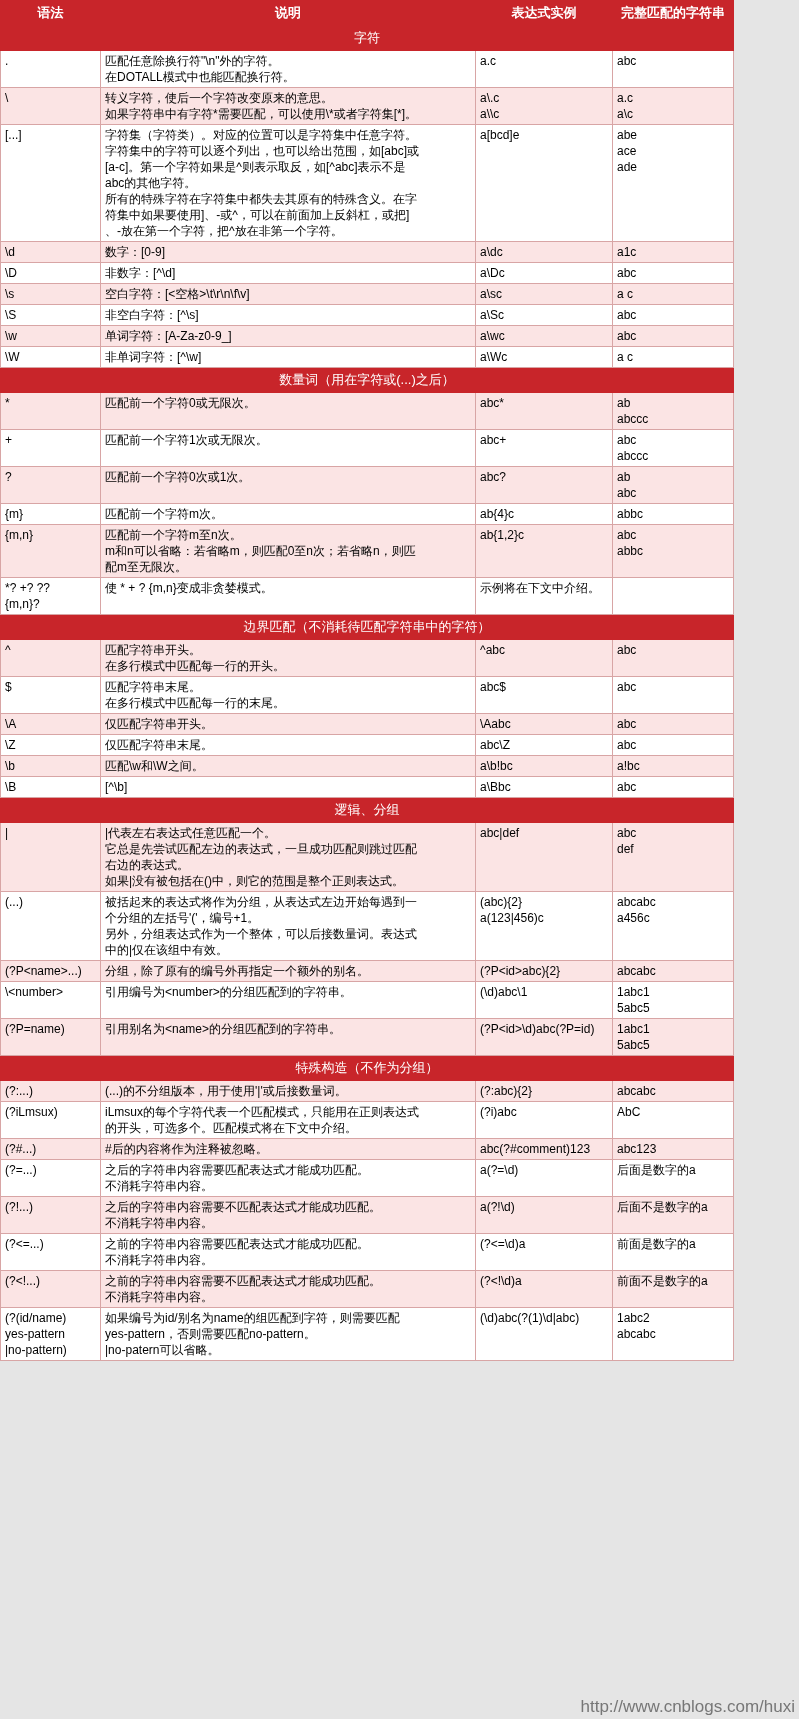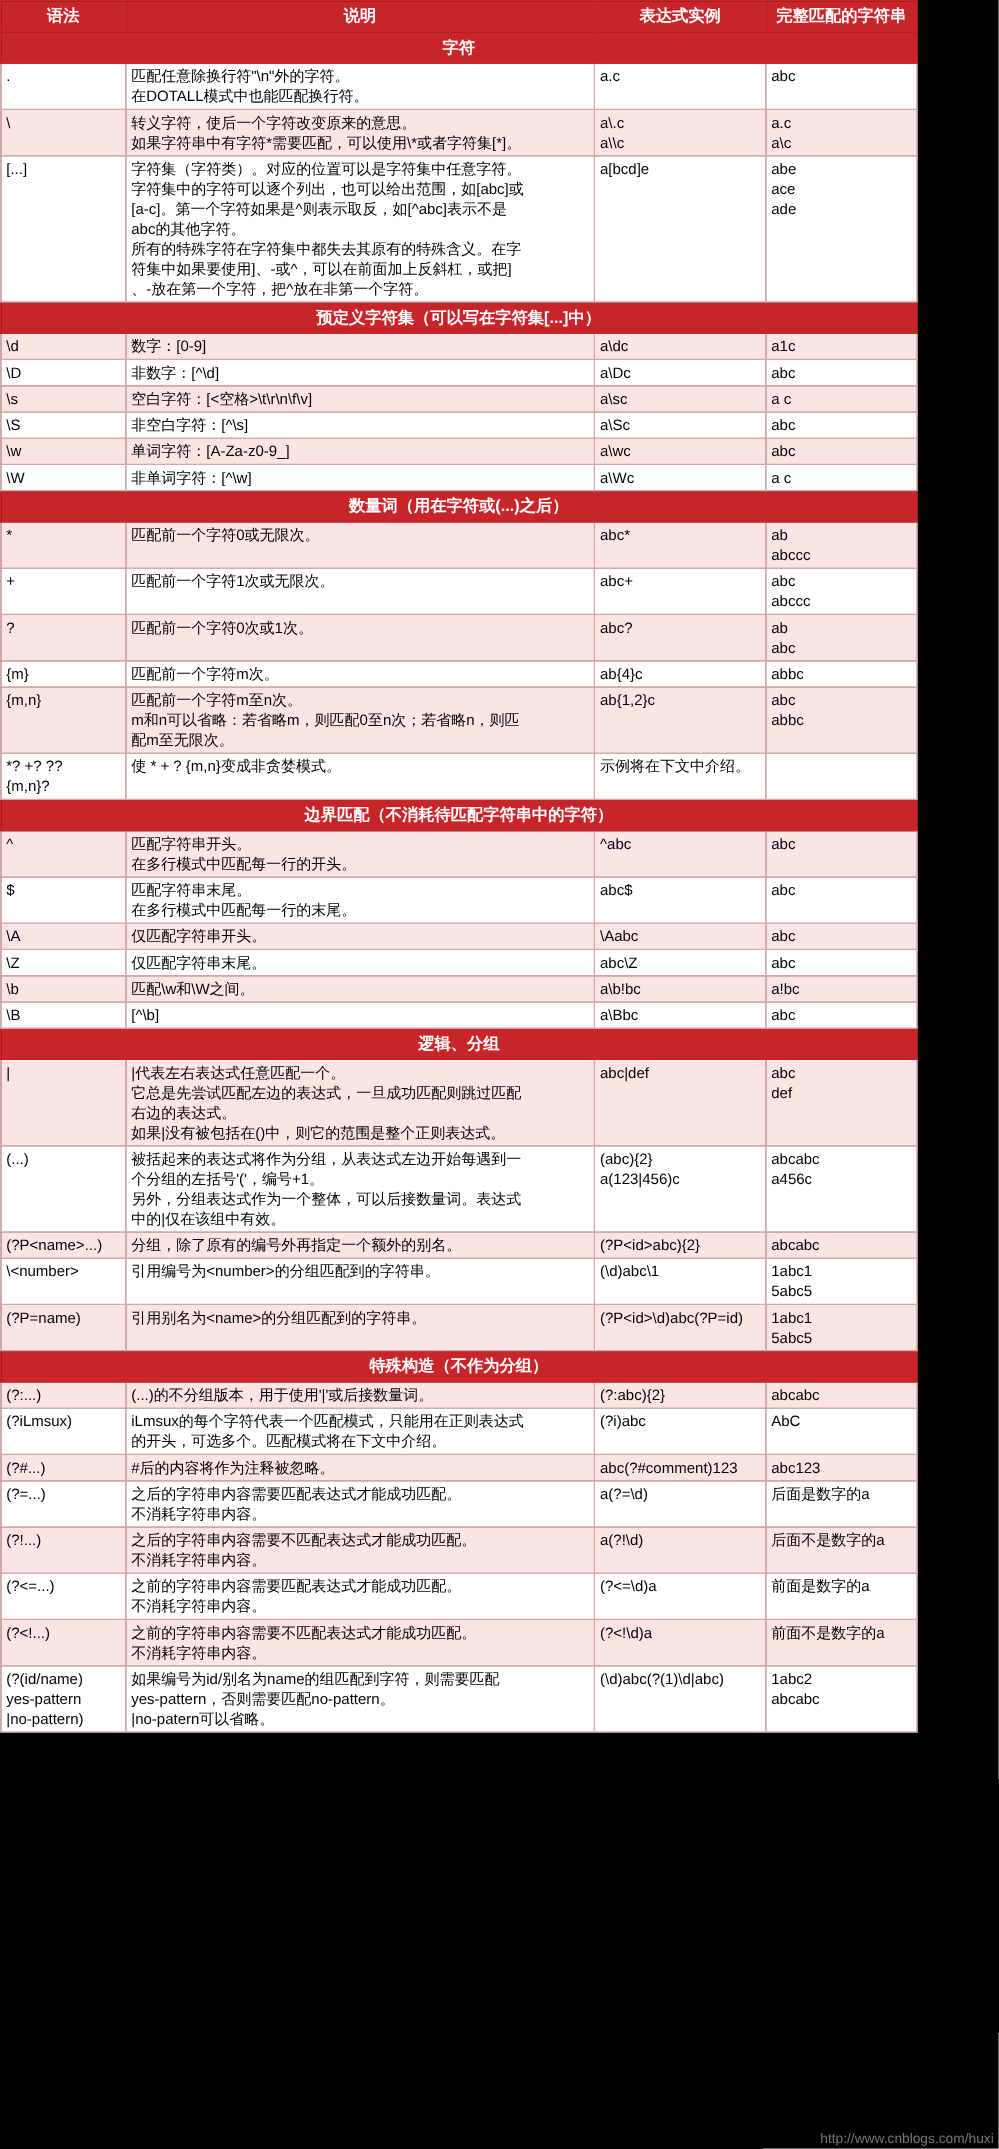--- a/index.html
+++ b/index.html
@@ -1,32 +1,32 @@
 <!DOCTYPE html>
 <html><head>
 <meta charset="utf-8">
 <style>
   html,body{margin:0;padding:0;background:#ffffff;}
   body{font-family:"Liberation Sans","DejaVu Sans",sans-serif;}
-  #page{width:799px;min-height:1719px;position:relative;background:#000000;}
+  #page{width:799px;min-height:1719px;position:relative;background:#e5e5e5;}
   table{border-collapse:collapse;width:733px;margin:0;table-layout:fixed;}
   col.c0{width:100px;}
   col.c1{width:375px;}
   col.c2{width:137px;}
   col.c3{width:121px;}
   th,td{border:1px solid #d8a5a5;vertical-align:top;padding:2px 4px;font-size:12px;line-height:16px;color:#000;}
   thead th{background:#c8252a;color:#ffffff;font-weight:bold;text-align:center;border:1px solid #c8252a;padding:4px 2px;font-size:13px;}
-  tr.section td{background:#c8252a;color:#ffffff;font-weight:bold;text-align:center;border:1px solid #c8252a;padding:4px 2px;font-size:13px;}
+  tr.section td{background:#c8252a;color:#ffffff;font-weight:normal;text-align:center;border:1px solid #c8252a;padding:4px 2px;font-size:13px;}
   tr.odd td{background:#fbe4e4;}
   tr.even td{background:#ffffff;}
   td.syntax{white-space:pre-line;}
   td.desc{white-space:pre-line;}
   td.expr{white-space:pre-line;}
   td.match{white-space:pre-line;}
-  .footer{position:absolute;right:4px;bottom:2px;font-size:11px;color:#777;text-align:right;}
+  .footer{position:absolute;right:4px;bottom:2px;font-size:17px;color:#777;text-align:right;}
 </style>
 </head>
 <body>
 
 <div id="page">
   <table>
     <colgroup>
       <col class="c0">
         <col class="c1">
         <col class="c2">
@@ -67,23 +67,20 @@
 [a-c]。第一个字符如果是^则表示取反，如[^abc]表示不是
 abc的其他字符。
 所有的特殊字符在字符集中都失去其原有的特殊含义。在字
 符集中如果要使用]、-或^，可以在前面加上反斜杠，或把]
 、-放在第一个字符，把^放在非第一个字符。</td>
           <td class="expr">a[bcd]e</td>
           <td class="match">abe
 ace
 ade</td>
         </tr>
-        <tr class="section">
-          <td colspan="4">预定义字符集（可以写在字符集[...]中）</td>
-        </tr>
         <tr class="odd">
           <td class="syntax">\d</td>
           <td class="desc">数字：[0-9]</td>
           <td class="expr">a\dc</td>
           <td class="match">a1c</td>
         </tr>
         <tr class="even">
           <td class="syntax">\D</td>
           <td class="desc">非数字：[^\d]</td>
           <td class="expr">a\Dc</td>

